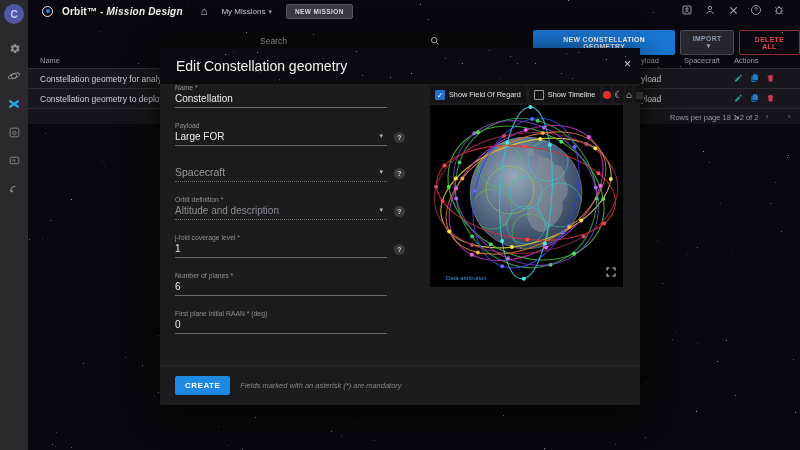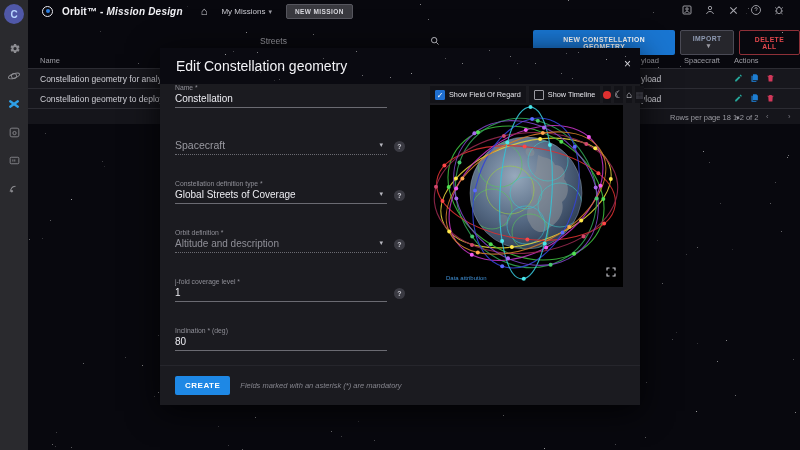--- a/index.html
+++ b/index.html
@@ -67,21 +67,21 @@
   .modal { position:absolute; left:160px; top:48px; width:480px; height:357px; background:#1b1b20;
     z-index:10; box-shadow:0 6px 30px rgba(0,0,0,.8); }
   .modal-head { position:relative; height:36px; background:#0a0a11; overflow:hidden;
     display:flex; align-items:center; }
   .modal-title { color:#f2f2f6; font-size:14px; margin-left:16px; position:relative; z-index:2; }
   .desc-input { position:absolute; left:123px; top:8px; width:330px; height:19px; background:#15151b;
     border:none; color:#9a9aa1; font-size:8.5px; padding-left:7px; display:flex; align-items:center; z-index:2; }
   .modal-close { position:absolute; right:9px; top:9px; color:#d6d6dc; font-size:12px; z-index:2; }
 
   .form-col { position:absolute; left:15px; top:36px; width:230px; height:272px; overflow:hidden; }
-  .field { position:relative; margin-bottom:25px; width:212px; }
+  .field { position:relative; margin-bottom:14px; width:212px; }
   .f-label { color:#8f8f97; font-size:6.8px; margin-bottom:2px; }
   .f-value { color:#ececf1; font-size:10px; padding-bottom:3px; border-bottom:1px solid #6b6b72; }
   .f-value.dim { color:#8f8f97; border-bottom:1px dotted #6b6b72; }
   .f-value.placeholder { color:#9a9aa1; font-size:10.5px; padding-top:6px; border-bottom:1px dotted #6b6b72; }
   .f-caret { position:absolute; right:4px; bottom:6px; color:#b9b9c0; font-size:7px; }
   .f-help { position:absolute; right:-18px; bottom:3px; width:11px; height:11px; border-radius:50%;
     background:#3a3a42; color:#c9c9d0; font-size:7px; font-weight:bold; display:flex; align-items:center; justify-content:center; }
 
   .modal-foot { position:absolute; left:0; bottom:0; width:100%; height:40px; border-top:1px solid #26262c;
     display:flex; align-items:center; }
@@ -363,21 +363,21 @@
       <div class="tic">
         <svg width="12" height="12" viewBox="0 0 24 24" fill="none" stroke="currentColor" stroke-width="1.8">
             <ellipse cx="12" cy="13" rx="5" ry="6.5"></ellipse>
             <path d="M12 6.5V4M7 9L4.5 7M17 9l2.5-2M7 14H4M17 14h3M7.5 18l-2.5 2M16.5 18l2.5 2"></path>
           </svg>
       </div>
     </div>
   </div>
 
   <div class="search-wrap">
-    <span class="search-ph">Streets</span>
+    <span class="search-ph">Search</span>
     <span>
       <svg width="10" height="10" viewBox="0 0 24 24" fill="none" stroke="#c9c9d0" stroke-width="2.4">
           <circle cx="10" cy="10" r="6.5"></circle>
           <path d="M15 15l5.5 5.5"></path>
         </svg>
     </span>
   </div>
   <div class="hdr-btns">
     <button class="btn-blue">NEW CONSTELLATION GEOMETRY</button>
     <button class="btn-import">
@@ -469,45 +469,41 @@
         </div>
       <div class="modal-title">Edit Constellation geometry</div>
       <div class="modal-close">×</div>
     </div>
 
     <div class="form-col">
       <div class="field">
         <div class="f-label">Name *</div>
         <div class="f-value">Constellation</div>
       </div>
+      <div class="field">
+        <div class="f-label">Payload</div>
+        <div class="f-value">Large FOR</div>
+        <span class="f-caret">▾</span>
+        <span class="f-help">?</span>
+      </div>
       <div class="field" style="margin-top:14px;">
         <div class="f-value placeholder">Spacecraft</div>
-        <span class="f-caret">▾</span>
-        <span class="f-help">?</span>
-      </div>
-      <div class="field">
-        <div class="f-label">Constellation definition type *</div>
-        <div class="f-value">Global Streets of Coverage</div>
         <span class="f-caret">▾</span>
         <span class="f-help">?</span>
       </div>
       <div class="field">
         <div class="f-label">Orbit definition *</div>
         <div class="f-value dim">Altitude and description</div>
         <span class="f-caret">▾</span>
         <span class="f-help">?</span>
       </div>
       <div class="field">
         <div class="f-label">j-fold coverage level *</div>
         <div class="f-value">1</div>
         <span class="f-help">?</span>
-      </div>
-      <div class="field">
-        <div class="f-label">Inclination * (deg)</div>
-        <div class="f-value">80</div>
       </div>
       <div class="field">
         <div class="f-label">Number of planes *</div>
         <div class="f-value">6</div>
       </div>
       <div class="field">
         <div class="f-label">First plane initial RAAN * (deg)</div>
         <div class="f-value">0</div>
       </div>
 

